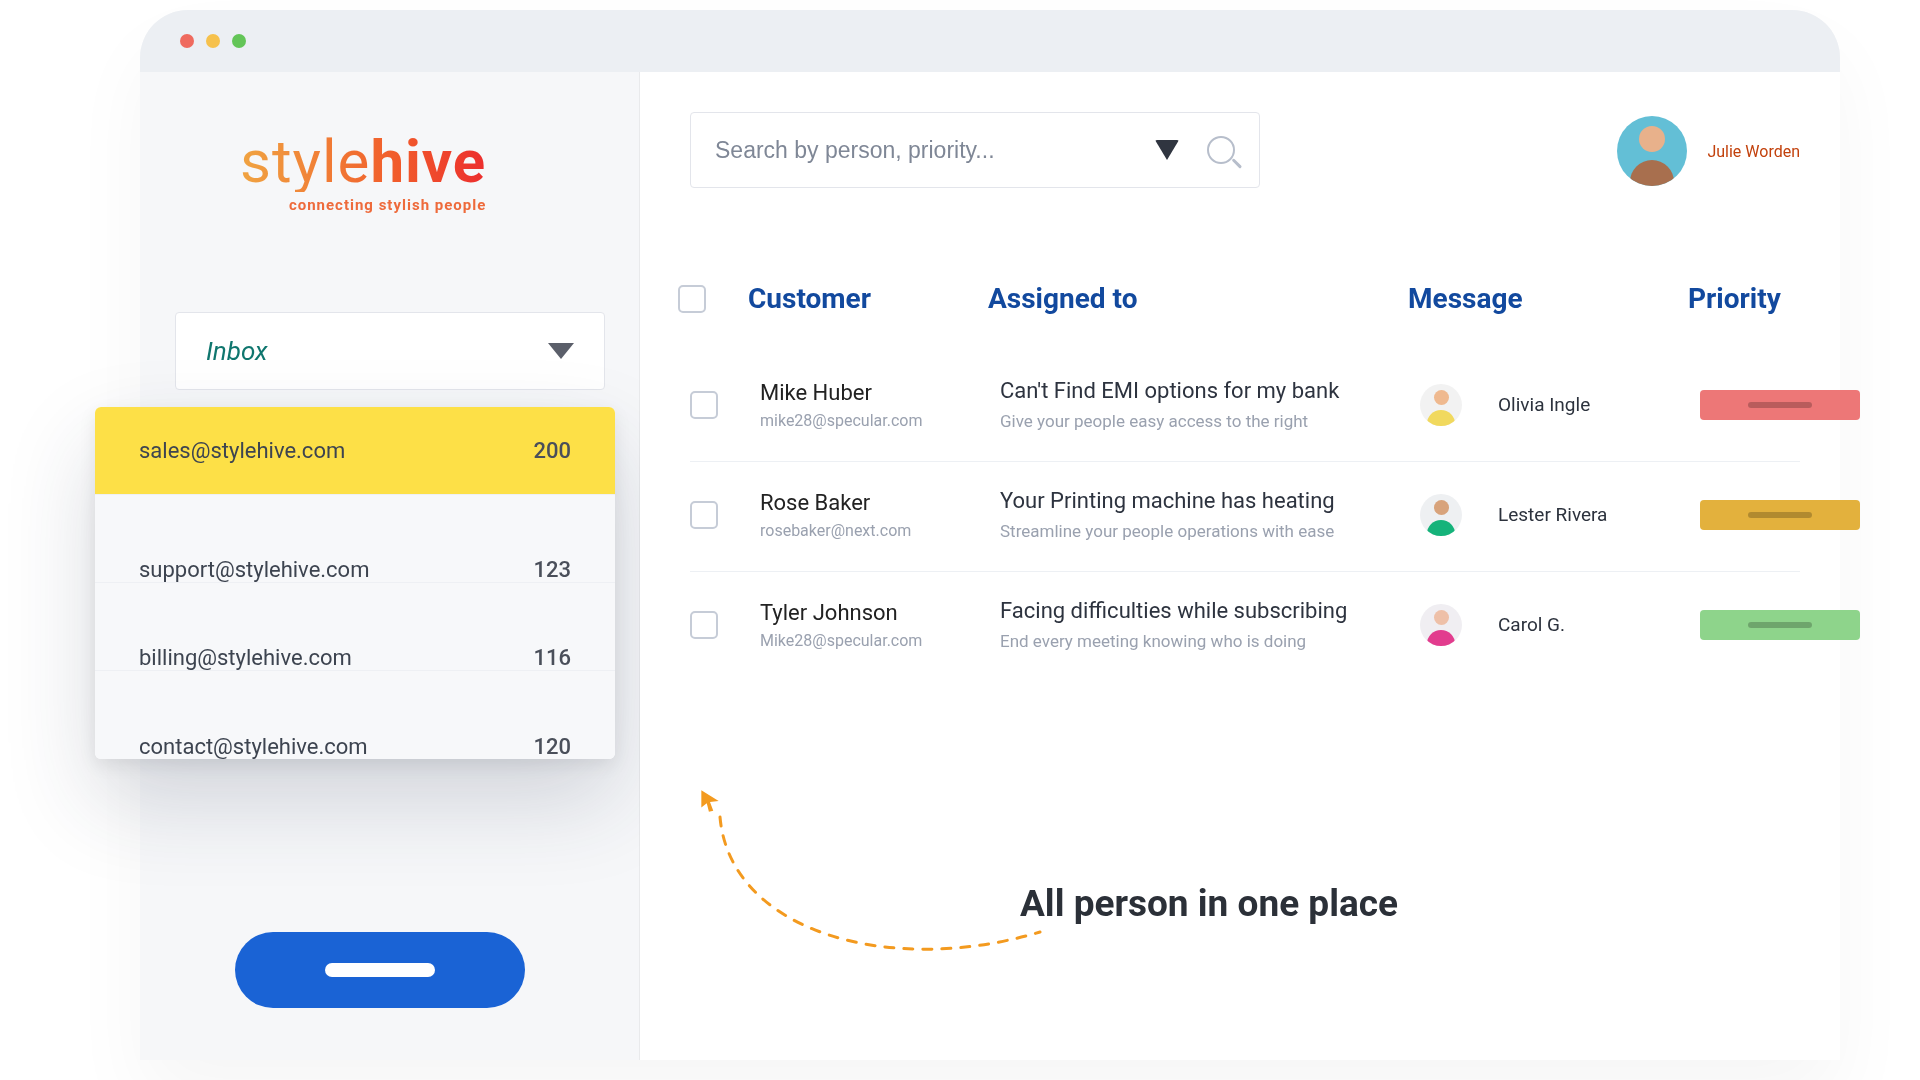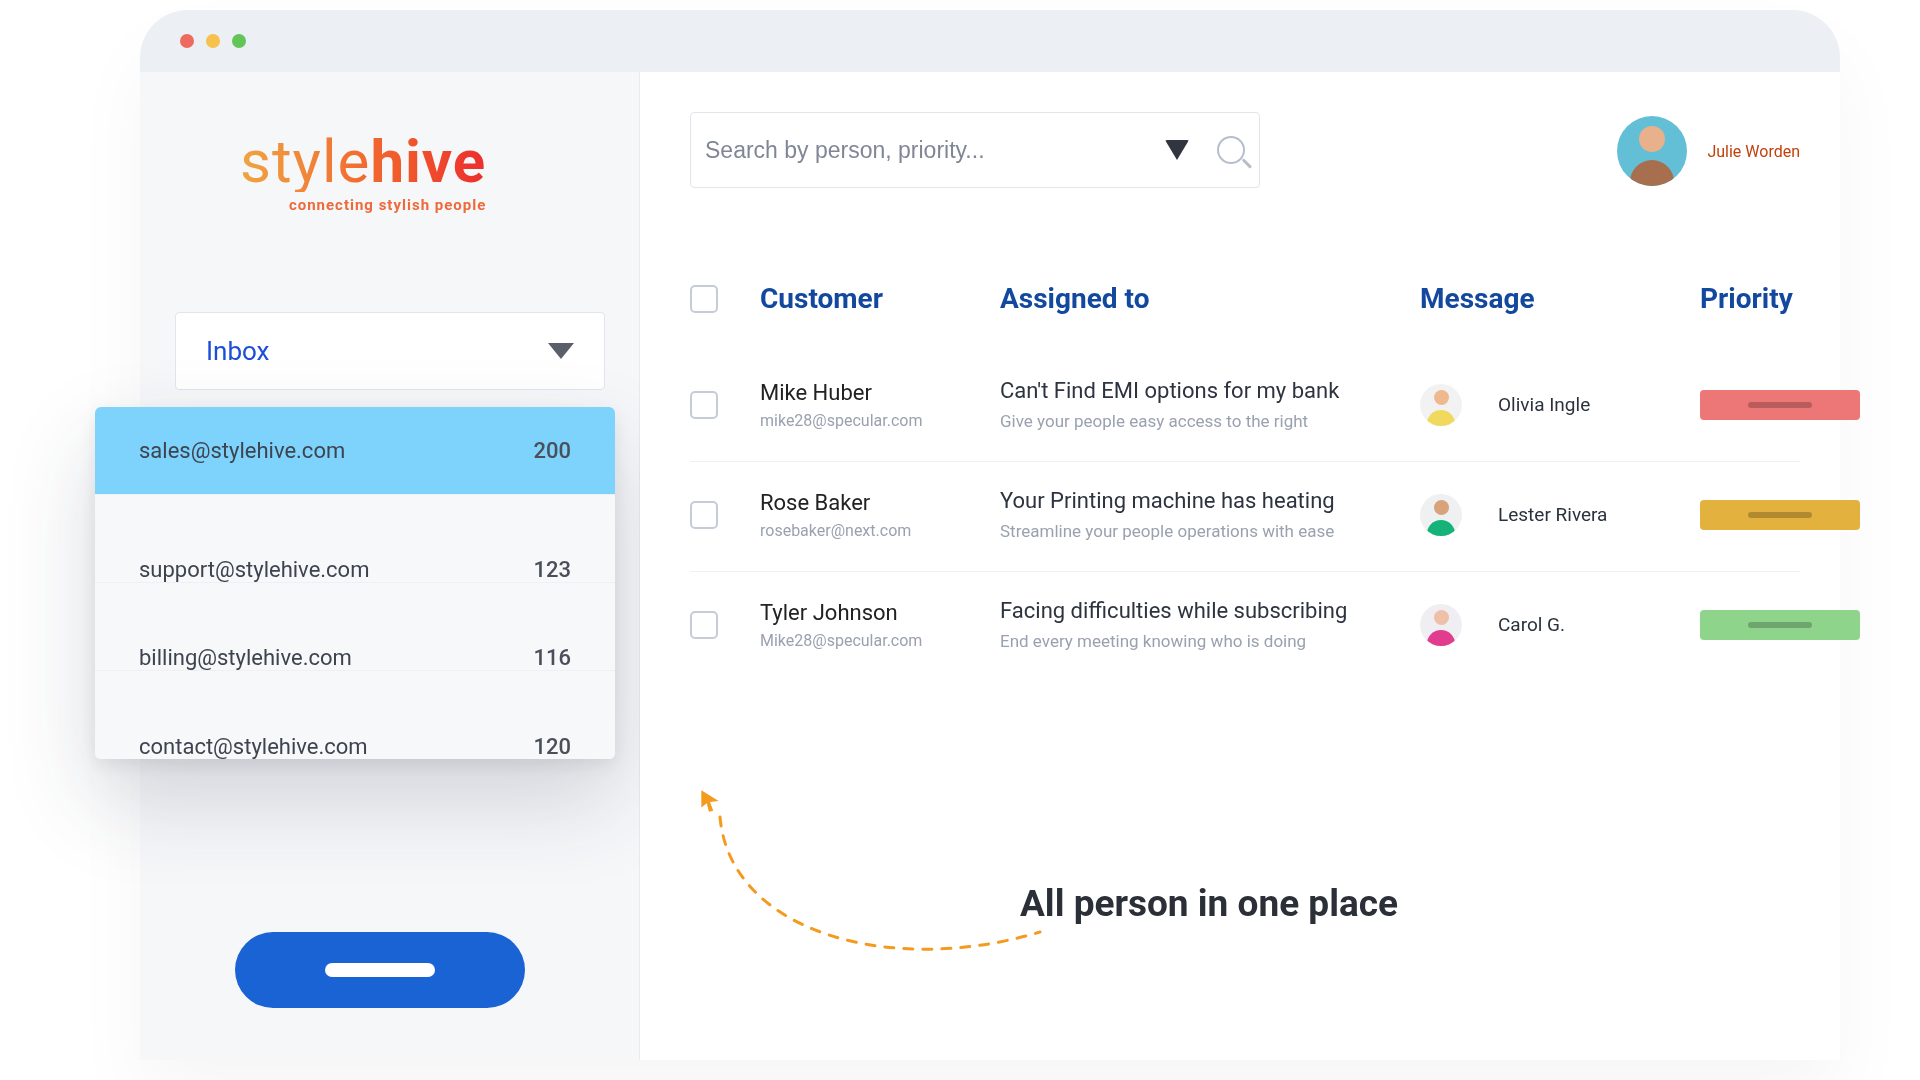--- a/index.html
+++ b/index.html
@@ -33,56 +33,56 @@
   .logo .brand { font-size:60px; font-weight:700; letter-spacing:1px;
     background: linear-gradient(90deg,#f0a442 0%,#f15a2b 65%,#ec2e2e 100%);
     -webkit-background-clip:text; background-clip:text; color:transparent;
   }
   .logo .brand span:first-child { font-weight:400; }
   .logo .tag { font-size:15px; color:#ee6a3b; letter-spacing:1px; margin-top:6px; text-align:right; font-weight:700;}
   .inbox-select {
     position:absolute; left:35px; top:240px; width:430px; height:78px;
     background:#fff; border:1px solid #e3e5eb; border-radius:4px;
     display:flex; align-items:center; justify-content:space-between;
-    padding:0 30px; color:#1d4ed8; font-size:26px; cursor:pointer;
+    padding:0 30px; color:#0f766e; font-size:26px; cursor:pointer;font-style:italic;
   }
   .tri-down { width:0; height:0; border-left:13px solid transparent; border-right:13px solid transparent; border-top:16px solid #5b5f6a; }
 
   .dropdown {
     position:absolute; left:-45px; top:335px; width:520px;
     background:#fff; border-radius:6px;
     box-shadow: 0 40px 90px rgba(40,50,80,0.18), 0 6px 18px rgba(0,0,0,0.08);
     overflow:hidden;
   }
   .dd-item {
     display:flex; justify-content:space-between; align-items:center;
     padding:0 44px; height:88px; font-size:22px; color:#3d4450; cursor:pointer;
     border-bottom:1px solid #eef0f4;
   }
   .dd-item:last-child { border-bottom:none; }
-  .dd-item.sel { background:#7dd3fc; }
+  .dd-item.sel { background:#fde047; }
   .dd-item:not(.sel) { background:#f7f8fa;align-items:flex-end; }
   .dd-item .count { color:#4a4f5a; font-weight:500; }
 
   .cta-pill {
     position:absolute; left:95px; top:860px; width:290px; height:76px;
     background:#1a63d5; border-radius:40px;
     display:flex; align-items:center; justify-content:center;
   }
   .cta-pill .inner { width:110px; height:14px; background:#fff; border-radius:7px; }
 
   
   .main {
     position:absolute; left:500px; top:62px; right:0; bottom:0;
     background:#fff;
   }
   .search {
     position:absolute; left:50px; top:40px; width:570px; height:76px;
     border:1px solid #e3e5eb; border-radius:4px;
-    display:flex; align-items:center; padding:0 14px;
+    display:flex; align-items:center; padding:0 24px;
   }
   .search input {
     flex:1; border:none; outline:none; font-size:23px; color:#333;
     background:transparent;
   }
   .search input::placeholder { color:#7f8796; }
   .filter-tri { width:0; height:0; border-left:12px solid transparent; border-right:12px solid transparent; border-top:20px solid #303540; border-radius:2px; margin-right:28px;}
   .magnifier { width:28px; height:28px; border:2.5px solid #b7becb; border-radius:50%; position:relative; }
   .magnifier::after { content:''; position:absolute; width:12px; height:2.5px; background:#b7becb; transform:rotate(45deg); left:22px; top:24px; border-radius:2px;}
 
@@ -95,21 +95,21 @@
   .avatar.julie .av-head{ background:#e8b18b;} .avatar.julie .av-body{ background:#a86f4e;}
   .avatar.olivia { background:#f2f2f2;} .avatar.olivia .av-head{background:#efb98f;} .avatar.olivia .av-body{background:#f1d95e;}
   .avatar.lester { background:#eef0f2;} .avatar.lester .av-head{background:#d8a37b;} .avatar.lester .av-body{background:#15b37a;}
   .avatar.carol  { background:#f0eef2;} .avatar.carol  .av-head{background:#eec0a8;} .avatar.carol  .av-body{background:#e23c8e;}
   .avatar.sm .av-head{ width:15px; height:15px; top:6px;}
   .avatar.sm .av-body{ width:28px; height:20px;}
 
   .username { font-size:16px; color:#c2410c; }
 
   .list-header {
-    position:absolute; left:50px; right:40px; top:210px;
+    position:absolute; left:38px; right:40px; top:210px;
     display:grid;
     grid-template-columns: 70px 240px 420px 280px 160px;
     align-items:center;
     font-size:28px; font-weight:700; color:#12499e;
   }
   .chk {
     width:28px; height:28px; border:2.5px solid #c6ccd7; border-radius:5px; background:#fff; cursor:pointer;
   }
 
   .rows { position:absolute; left:50px; right:40px; top:280px; }

